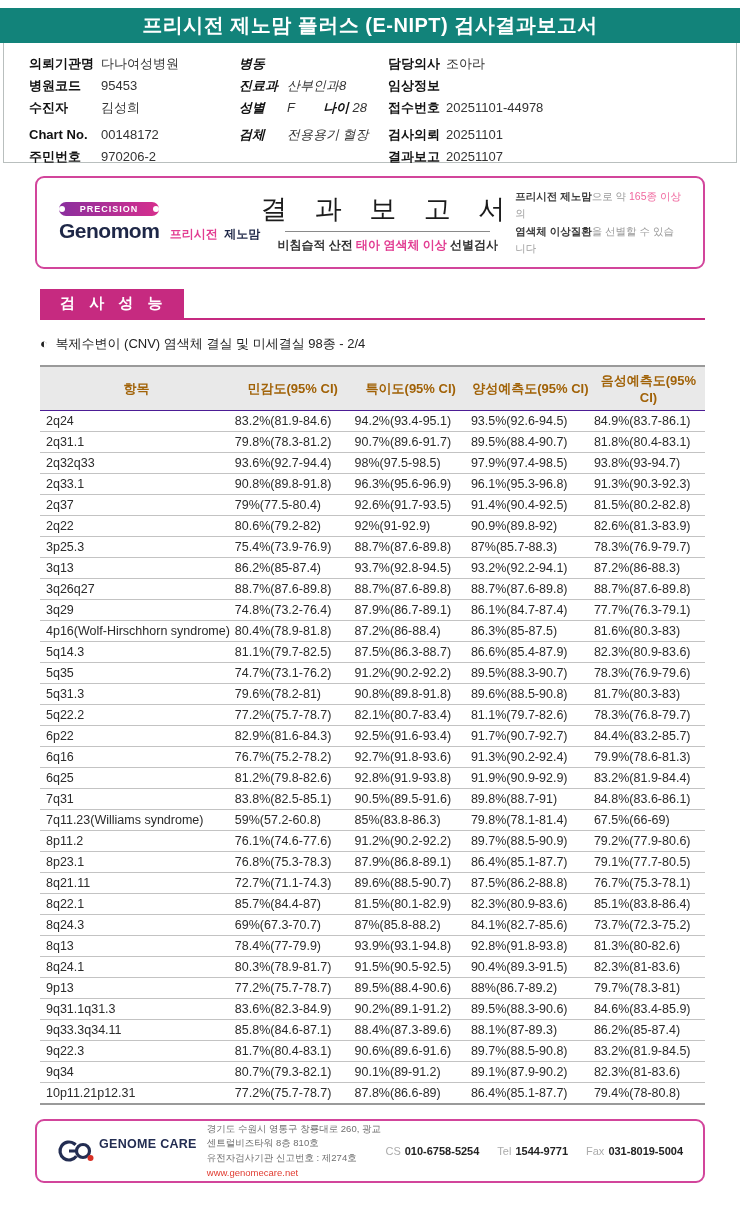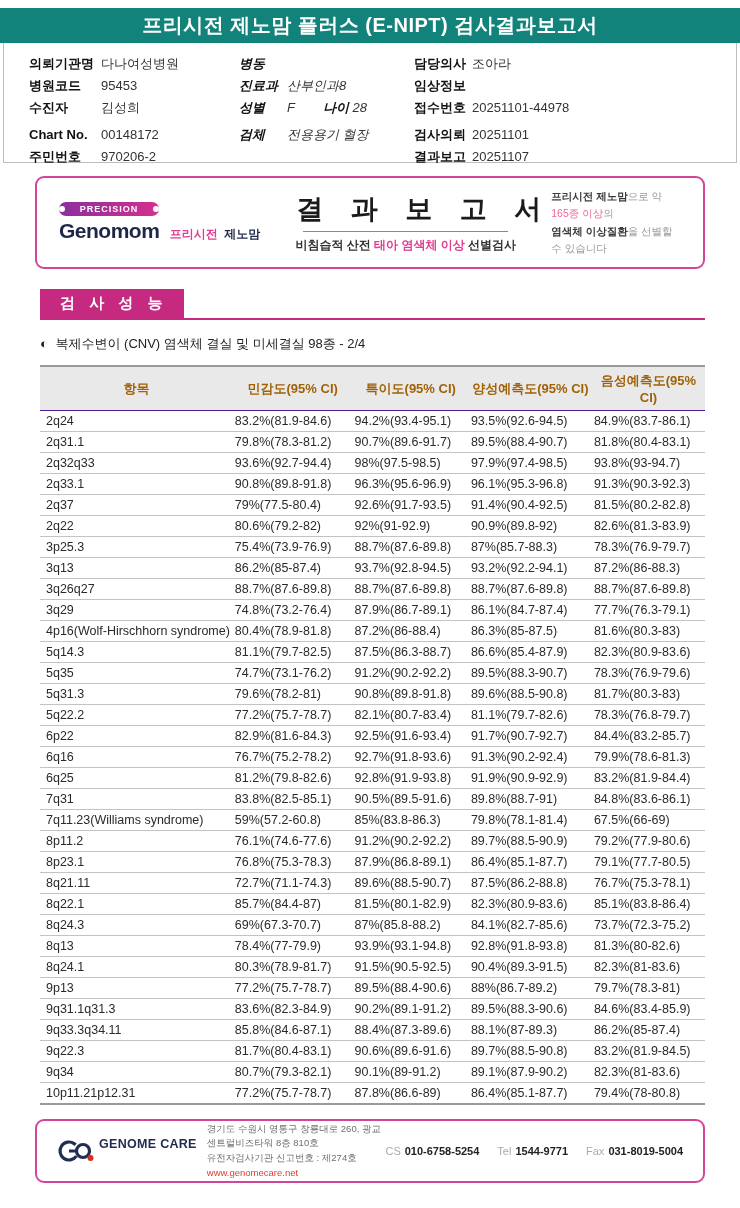--- a/index.html
+++ b/index.html
@@ -19,21 +19,21 @@
 
   
   .info-box {
     margin: 0 3px; border: 1px solid #b9bfbe; border-top: none;
     height: 120px; position: relative; background: #fff;
     font-size: 13px;
   }
   .info-col { position: absolute; top: 10px; }
   .info-col.c1 { left: 25px; }
   .info-col.c2 { left: 235px; font-style: italic; }
-  .info-col.c3 { left: 410px; }
+  .info-col.c3 { left: 384px; }
   .info-row { height: 22px; line-height: 22px; white-space: nowrap; }
   .info-row.gap { margin-top: 5px; }
   .lbl { font-weight: bold; color: #111; display: inline-block; }
   .c1 .lbl { width: 72px; }
   .c2 .lbl { width: 48px; }
   .c3 .lbl { width: 58px; }
   .val { color: #333; }
   .lbl2 { font-weight: bold; color: #111; margin-left: 28px; }
 
   
@@ -50,21 +50,21 @@
     color: #fff; font-size: 9px; font-weight: bold; letter-spacing: 1px;
     display: flex; align-items: center; justify-content: space-between;
     padding: 0 0; margin-bottom: 3px;
   }
   .pill .dot { width: 6px; height: 6px; border-radius: 50%; background: #fff; }
   .brand-line { white-space: nowrap; }
   .brand-name { font-size: 21px; font-weight: bold; color: #1E2747; letter-spacing: -0.5px; }
   .brand-kr-pink { font-size: 12px; font-weight: bold; color: #E23D92; margin-left: 6px; }
   .brand-kr-dark { font-size: 12px; font-weight: bold; color: #1E2747; margin-left: 2px; margin-top: 39px; }
   .banner-center { text-align: center; flex: 1; }
-  .banner-title { font-size: 27px; font-weight: bold; color: #1b1b1b; letter-spacing: 10px; white-space: nowrap; margin-left: 36px; }
+  .banner-title { font-size: 27px; font-weight: normal; color: #1b1b1b; letter-spacing: 10px; white-space: nowrap; }
   .banner-divider { width: 205px; border-bottom: 1px solid #8a8a8a; margin: 4px auto 5px auto; }
   .banner-sub { font-size: 12px; font-weight: bold; color: #333; white-space: nowrap; }
   .banner-sub .hl { color: #E23D92; }
   .tagline { width: 170px; font-size: 10.5px; color: #9a9a9a; line-height: 1.65; }
   .tagline b { color: #3a3a3a; }
   .tagline .hl { color: #F0679E; }
 
   
   .section-wrap { margin: 20px 35px 0 35px; }
   .section-bar-row { border-bottom: 2px solid #C62A80; margin-left: 5px; }

